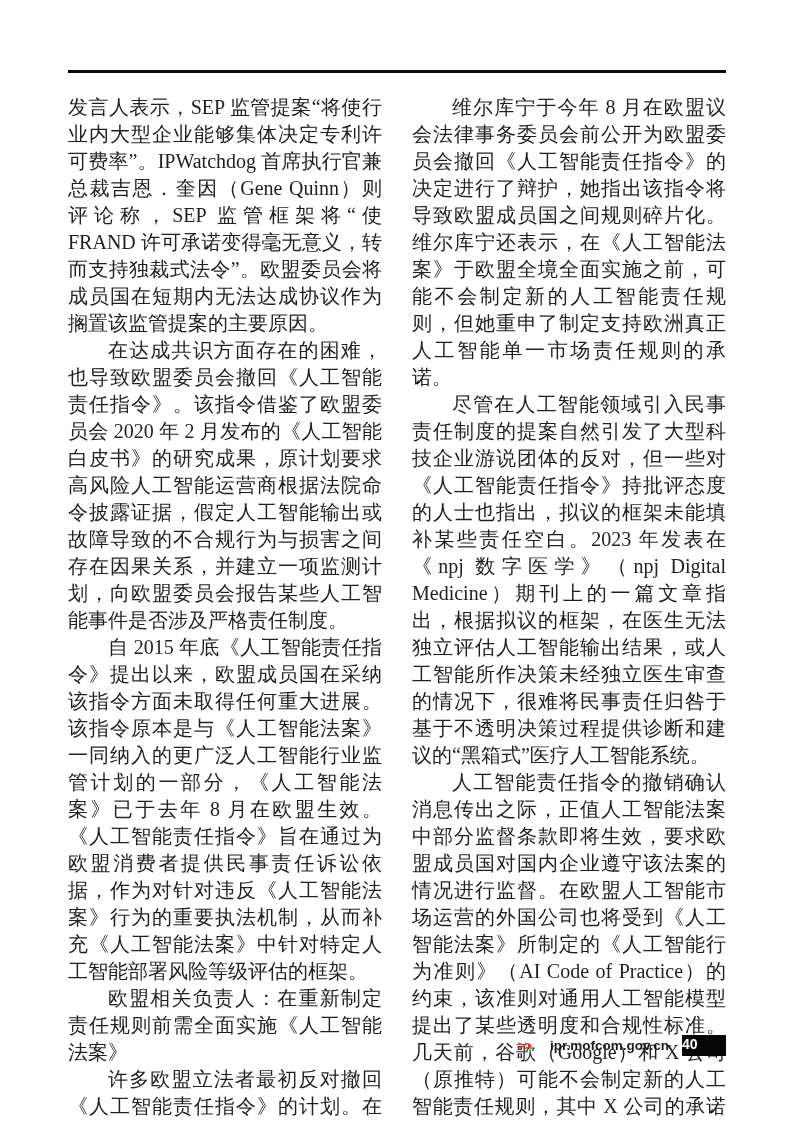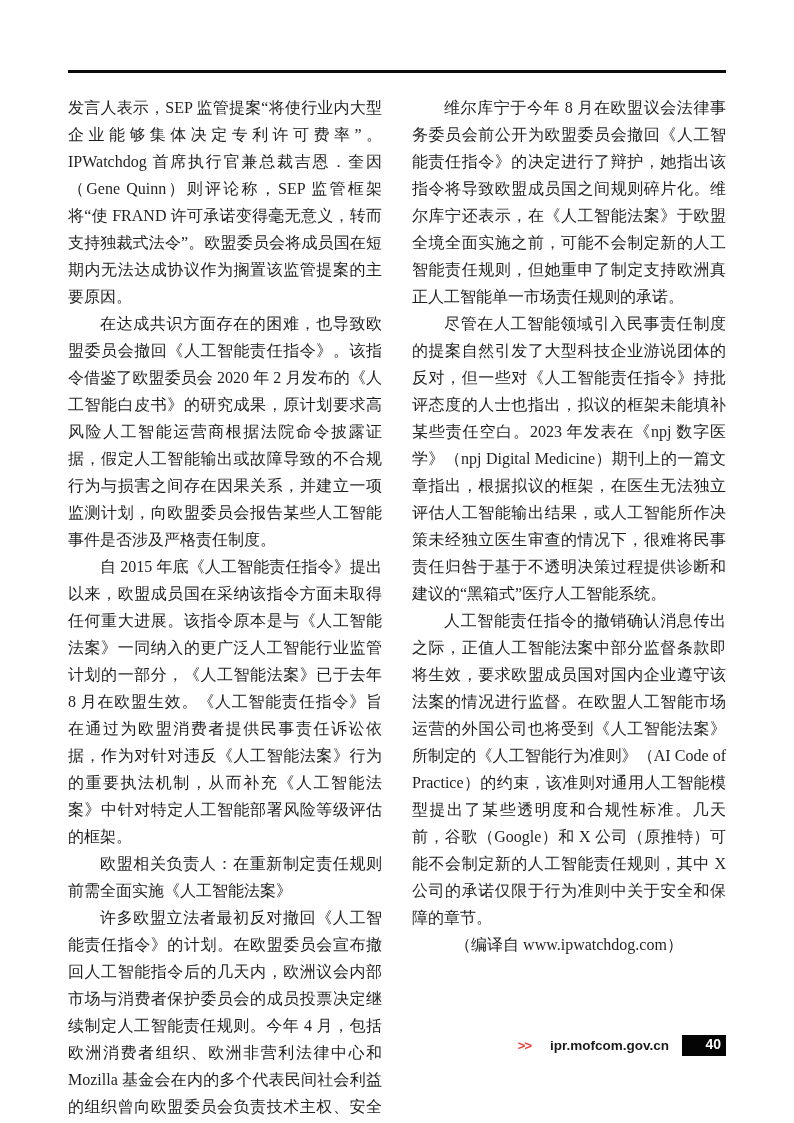--- a/index.html
+++ b/index.html
@@ -30,21 +30,21 @@
     width: 658px;
     display: flex;
     gap: 30px;
   }
   .column {
     width: 314px;
     color: #1f1f1f;
   }
   .column p {
     margin: 0;
-    font-size: 16px;
+    font-size: 20px;
     line-height: 27px;
     text-align: justify;
     text-justify: inter-ideograph;
     word-break: break-word;
   }
   .column p.indent { text-indent: 2em; }
   .column p.heading { font-weight: 400; }
   .column p.attribution {
     text-align: center;
   }
@@ -73,21 +73,21 @@
     padding-left: 13px;
   }
   .footer .page-box {
     margin-left: 13px;
     background: #050505;
     color: #ffffff;
     width: 44px;
     height: 21px;
     line-height: 18px;
     box-sizing: border-box;
-    text-align: right;
+    text-align: left;
     padding-right: 5px;
     font-size: 14px;
     font-weight: 700;
   }
 </style>
 </head>
 <body>
 
 <div class="page">
 

